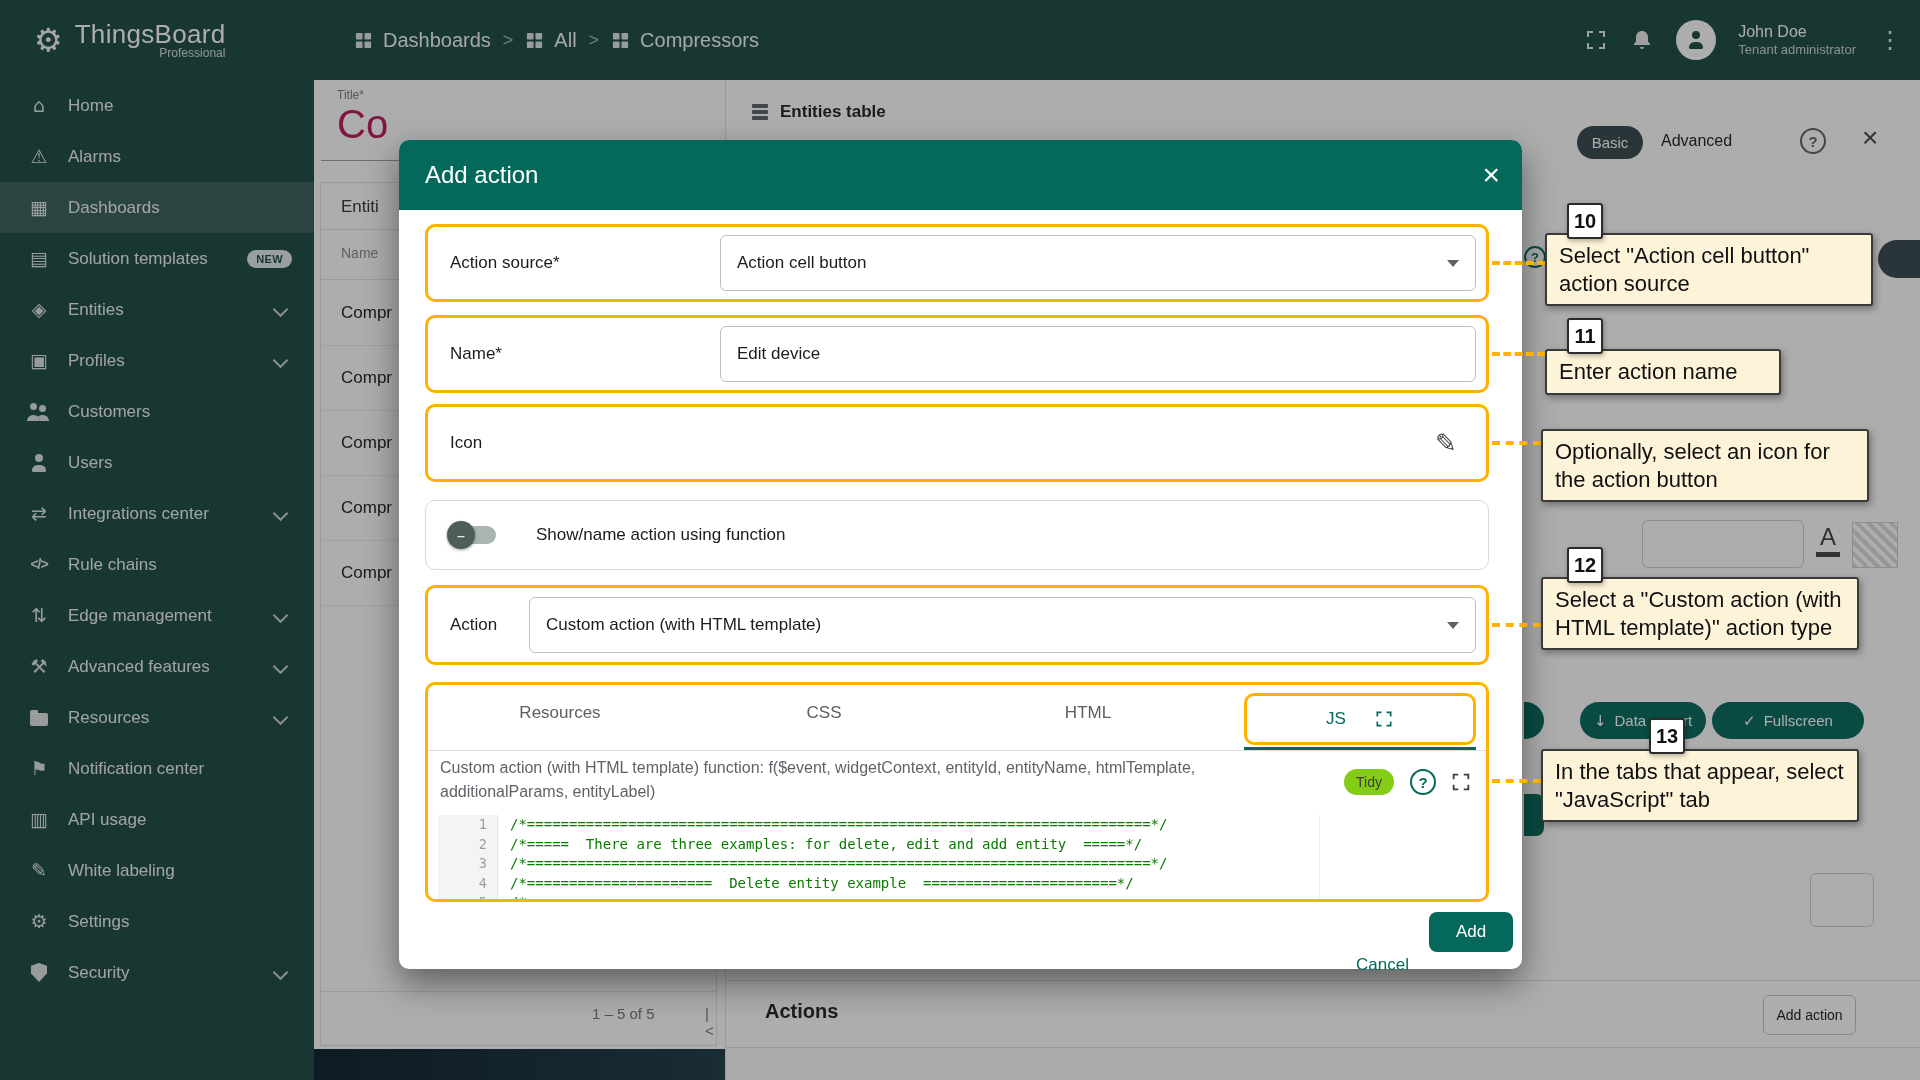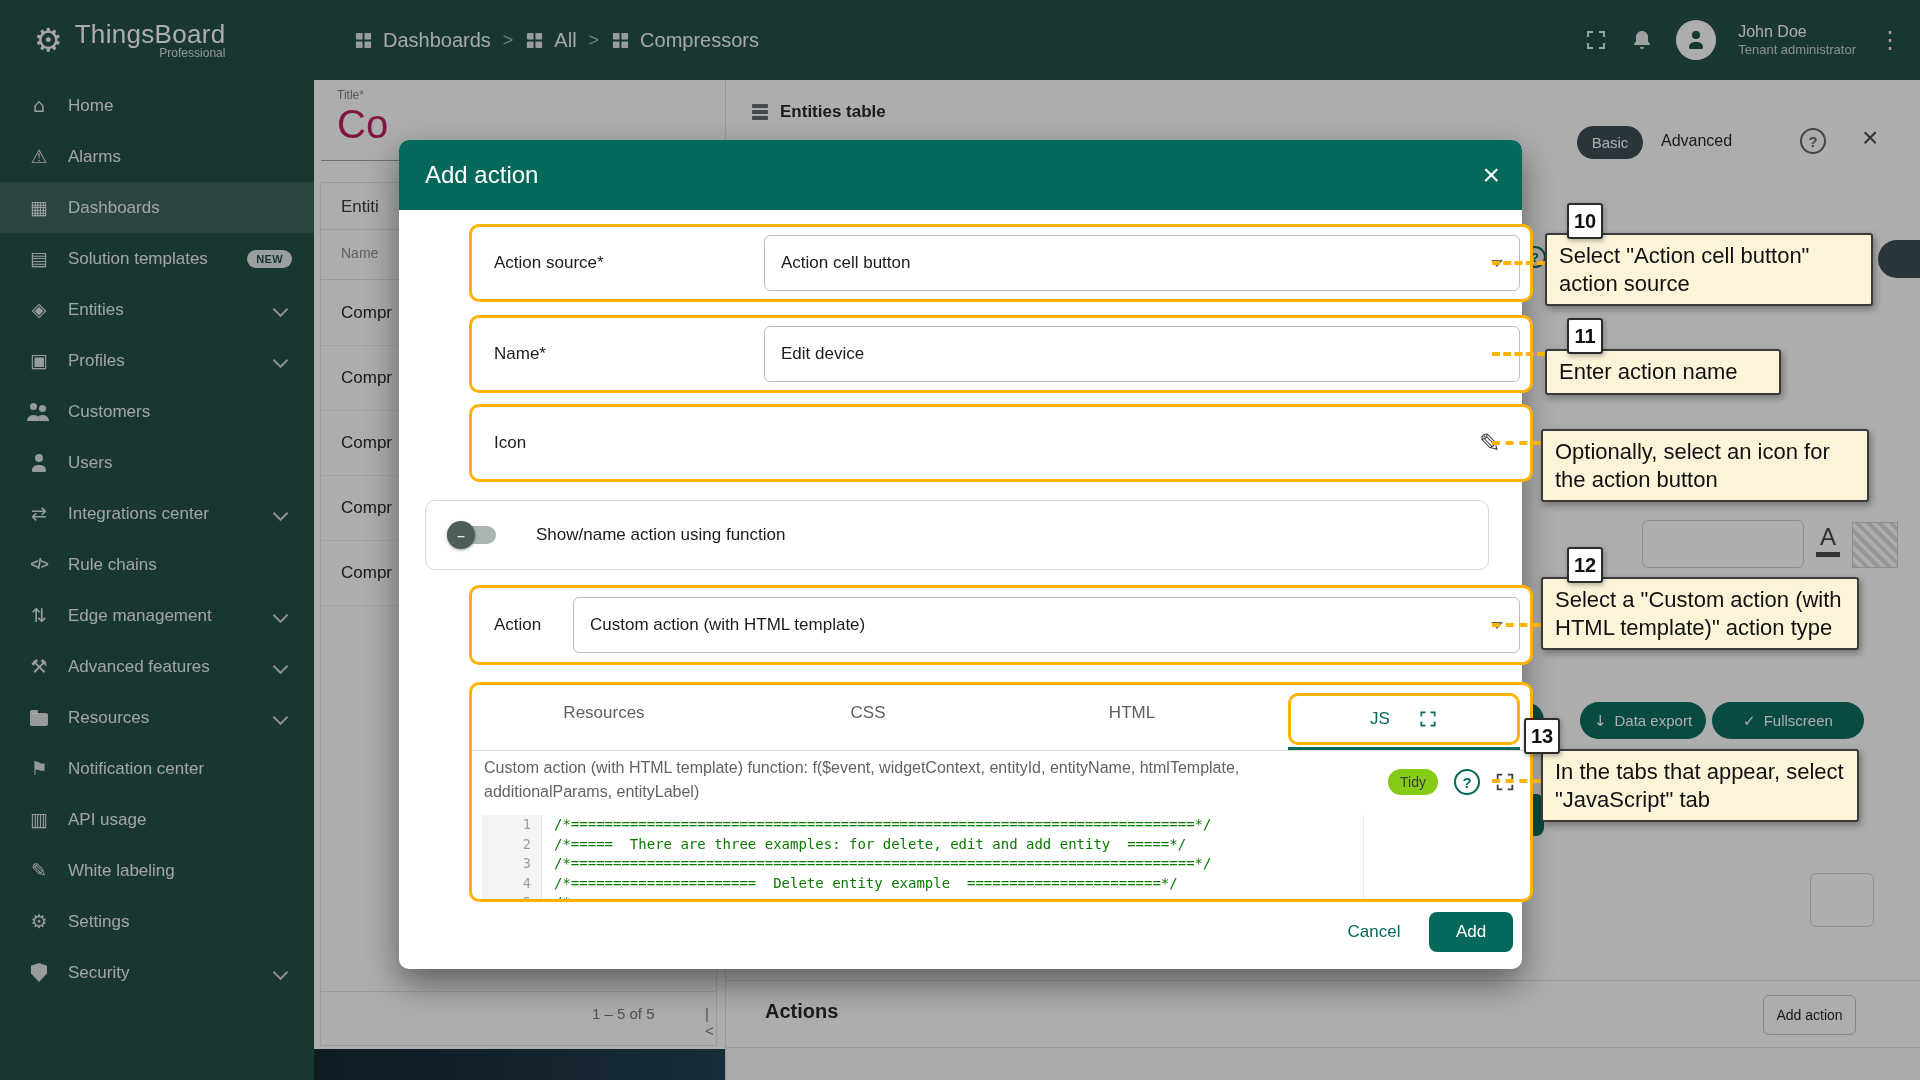--- a/index.html
+++ b/index.html
@@ -65,40 +65,40 @@
   .swatch{border:1px solid #cfcfcf;background:repeating-linear-gradient(45deg,#ddd 0 4px,#fff 4px 8px);}
 
   
   .overlay{left:0;top:0;width:1920px;height:1080px;background:rgba(20,20,20,.35);z-index:10;}
 
   
   .modal{left:399px;top:140px;width:1123px;height:829px;background:#fff;border-radius:10px;box-shadow:0 14px 34px rgba(0,0,0,.45);z-index:20;}
   .modal-header{position:absolute;left:0;top:0;width:100%;height:70px;background:var(--teal);border-radius:10px 10px 0 0;display:flex;align-items:center;padding-left:26px;box-sizing:border-box;color:#fff;}
   .modal-title{font-size:24px;font-weight:500;}
   .modal-close{margin-left:auto;margin-right:22px;font-size:30px;line-height:30px;cursor:pointer;color:#fff;}
-  .amber{position:absolute;border:3px solid var(--amber);border-radius:10px;display:flex;align-items:center;padding-left:22px;box-sizing:border-box;background:#fff;margin-left:44px;}
+  .amber{position:absolute;border:3px solid var(--amber);border-radius:10px;display:flex;align-items:center;padding-left:22px;box-sizing:border-box;background:#fff;}
   .plainrow{position:absolute;border:1px solid #d9d9d9;border-radius:10px;display:flex;align-items:center;padding-left:24px;box-sizing:border-box;background:#fff;}
   .flabel{font-size:17px;color:#1c1b1f;}
   .selectbox{position:absolute;top:50%;transform:translateY(-50%);height:56px;border:1px solid #bdbdbd;border-radius:6px;display:flex;align-items:center;padding:0 44px 0 16px;box-sizing:border-box;background:#fff;font-size:17px;color:#1c1b1f;cursor:pointer;}
   .caret{position:absolute;right:16px;top:50%;margin-top:-3px;width:0;height:0;border-left:6px solid transparent;border-right:6px solid transparent;border-top:7px solid #5f6368;}
   .iconbtn{position:absolute;right:16px;top:50%;transform:translateY(-50%);width:48px;height:48px;display:flex;align-items:center;justify-content:center;font-size:26px;color:#3c3c3c;cursor:pointer;}
   .switch{position:relative;width:46px;height:18px;border-radius:9px;background:#aab5b2;flex:none;cursor:pointer;}
   .switch-thumb{position:absolute;left:-3px;top:-5px;width:28px;height:28px;border-radius:50%;background:#4e5d5a;color:#e6ecea;display:flex;align-items:center;justify-content:center;font-size:17px;box-shadow:0 1px 3px rgba(0,0,0,.4);}
   .tab{position:absolute;top:0;height:56px;line-height:56px;text-align:center;font-size:17px;color:#5c5f62;width:264px;cursor:pointer;}
   .jspill{position:absolute;left:816px;top:8px;width:232px;height:52px;border:3px solid var(--amber);border-radius:10px;display:flex;align-items:center;justify-content:center;gap:28px;color:var(--teal);box-sizing:border-box;cursor:pointer;}
   .js-underline{position:absolute;left:816px;top:62px;width:232px;height:3px;background:var(--teal);}
   .tabs-divider{position:absolute;left:0;right:0;top:65px;height:1px;background:#dcdcdc;}
   .desc{position:absolute;left:12px;font-size:16px;color:#5f6368;}
   .tidy-chip{position:absolute;left:916px;top:84px;height:26px;padding:0 12px;background:#84cc16;border-radius:13px;font-size:14px;color:#3c3c3c;display:flex;align-items:center;cursor:pointer;}
   .code-area{position:absolute;left:10px;top:130px;width:1038px;height:84px;overflow:hidden;background:#fff;}
   .gutter{position:absolute;left:0;top:0;width:60px;height:100%;background:#f4f4f4;border-right:1px solid #e6e6e6;box-sizing:border-box;}
   .lnum{display:block;text-align:right;padding-right:10px;font-size:13.5px;line-height:19.5px;color:#9e9e9e;}
   .cline{display:block;white-space:pre;font-size:14px;line-height:19.5px;color:#0a7a00;}
   .code-ruler{position:absolute;left:881px;top:0;bottom:0;width:1px;background:#ededed;}
-  .cancel-btn{position:absolute;left:940px;top:772px;width:70px;height:40px;line-height:40px;text-align:center;color:var(--teal);font-size:17px;font-weight:500;cursor:pointer;}
+  .cancel-btn{position:absolute;left:940px;top:805px;width:70px;height:40px;line-height:40px;text-align:right;color:var(--teal);font-size:17px;font-weight:500;cursor:pointer;}
   .add-btn{position:absolute;left:1030px;top:772px;width:84px;height:40px;background:var(--teal);border-radius:8px;color:#fff;font-size:17px;display:flex;align-items:center;justify-content:center;cursor:pointer;}
 
   
   .dash{position:absolute;border-top:4px dashed var(--amber);z-index:25;}
   .callout{position:absolute;background:var(--cream);border:2px solid #3a3a3a;border-radius:3px;padding:7px 12px;font-size:22px;line-height:1.25;color:#111;box-shadow:2px 3px 7px rgba(0,0,0,.35);z-index:30;}
   .stepnum{position:absolute;width:32px;height:32px;background:#fff;border:2px solid #2b2b2b;border-radius:3px;display:flex;align-items:center;justify-content:center;font-size:20px;font-weight:bold;color:#111;box-shadow:1px 2px 5px rgba(0,0,0,.3);z-index:31;}
 </style>
 </head>
 <body>
 
@@ -434,16 +434,16 @@
   <div class="callout" style="left:1545px;top:233px;width:300px;">Select "Action cell button" action source</div>
 
   <div class="stepnum" style="left:1567px;top:318px;">11</div>
   <div class="callout" style="left:1545px;top:349px;width:208px;">Enter action name</div>
 
   <div class="callout" style="left:1541px;top:429px;width:300px;">Optionally, select an icon for the action button</div>
 
   <div class="stepnum" style="left:1567px;top:547px;">12</div>
   <div class="callout" style="left:1541px;top:577px;width:290px;">Select a "Custom action (with HTML template)" action type</div>
 
-  <div class="stepnum" style="left:1524px;top:718px;">13</div>
+  <div class="stepnum" style="left:1649px;top:718px;">13</div>
   <div class="callout" style="left:1541px;top:749px;width:290px;">In the tabs that appear, select "JavaScript" tab</div>
 
 </div>
 
 </body></html>

